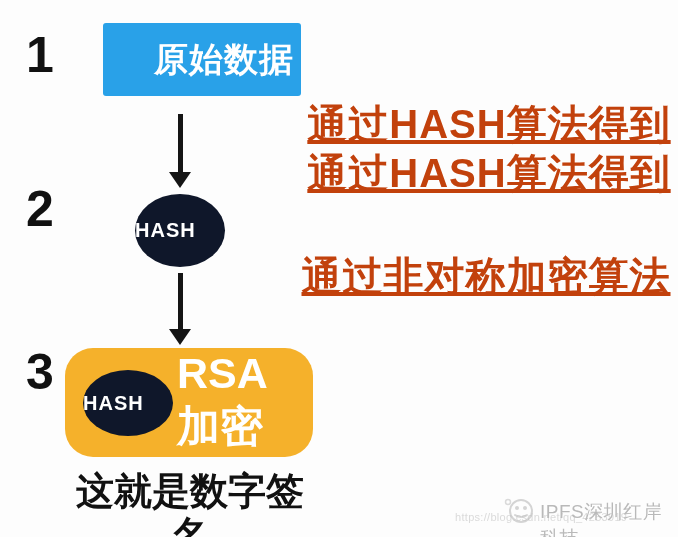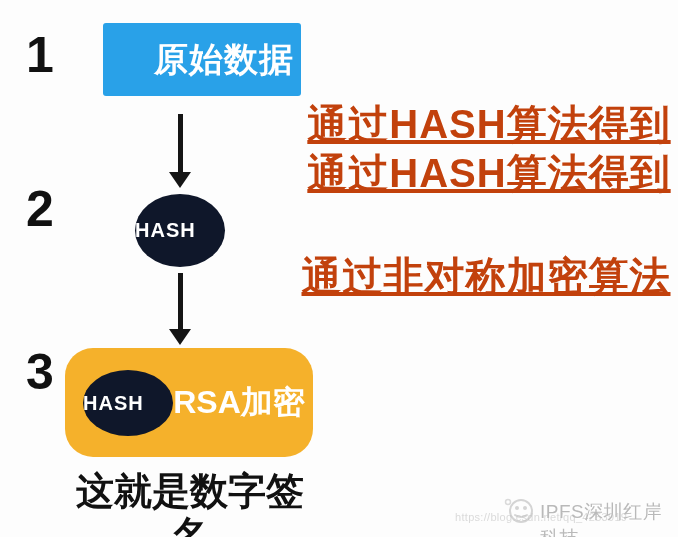--- a/index.html
+++ b/index.html
@@ -48,23 +48,23 @@
   #hash2{left:135px;top:194px;width:90px;height:73px;}
   .hash-ellipse span{color:#fff;font-weight:bold;font-size:20px;letter-spacing:1px;}
 
   
   .yellow-box{
     position:absolute;left:65px;top:348px;width:248px;height:109px;
     background:#f5b12b;border-radius:28px;
   }
   #hash3{left:18px;top:22px;width:90px;height:66px;}
   .rsa-label{
-    position:absolute;left:104px;top:0;height:100%;right:4px;
+    position:absolute;left:112px;top:0;height:100%;right:4px;
     display:flex;align-items:center;justify-content:center;
-    color:#fff;font-size:32px;font-weight:bold;
+    color:#fff;font-size:43px;font-weight:bold;
   }
 
   
   .caption{
     position:absolute;left:58px;top:469px;width:264px;text-align:center;
     font-size:38px;font-weight:bold;line-height:44px;color:#111;
   }
 
   
   .annotation{

